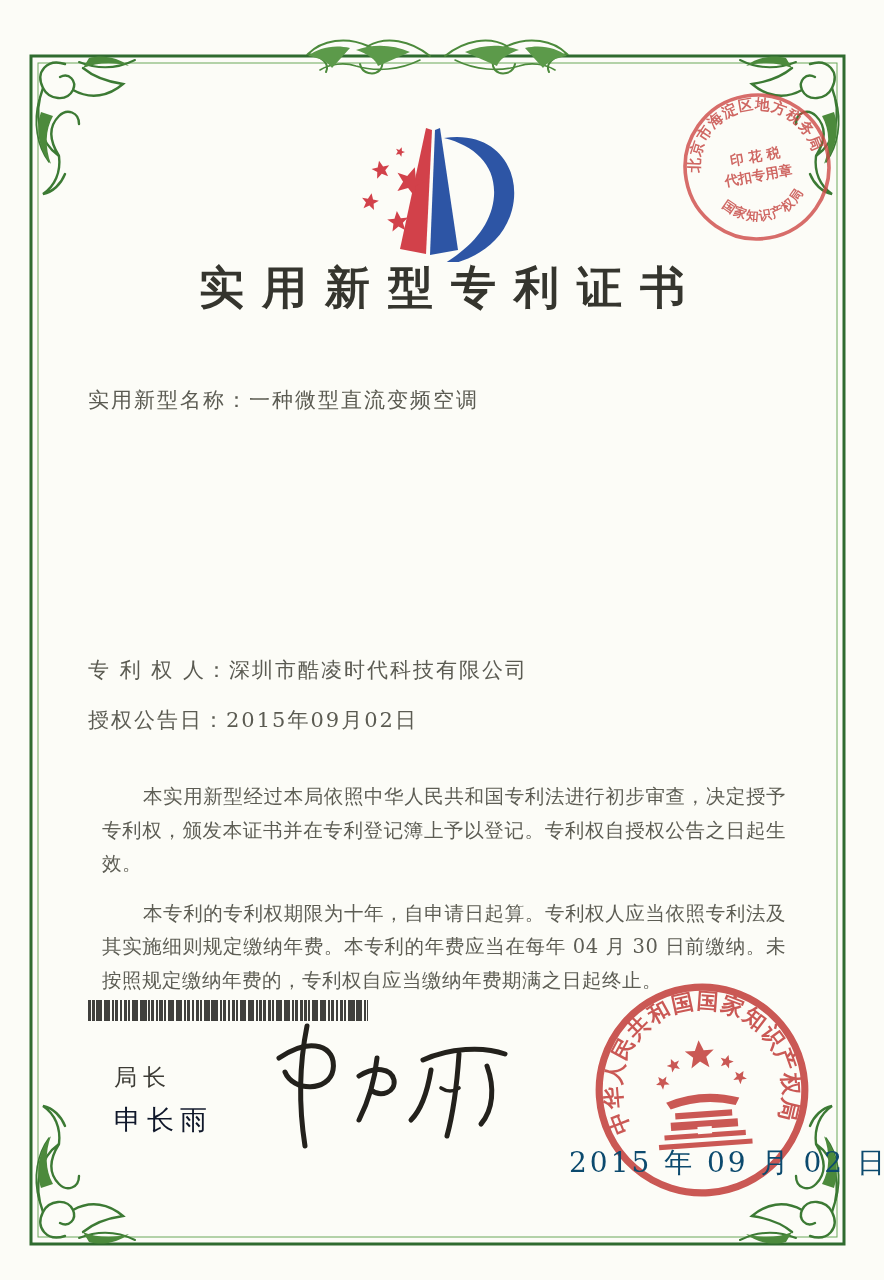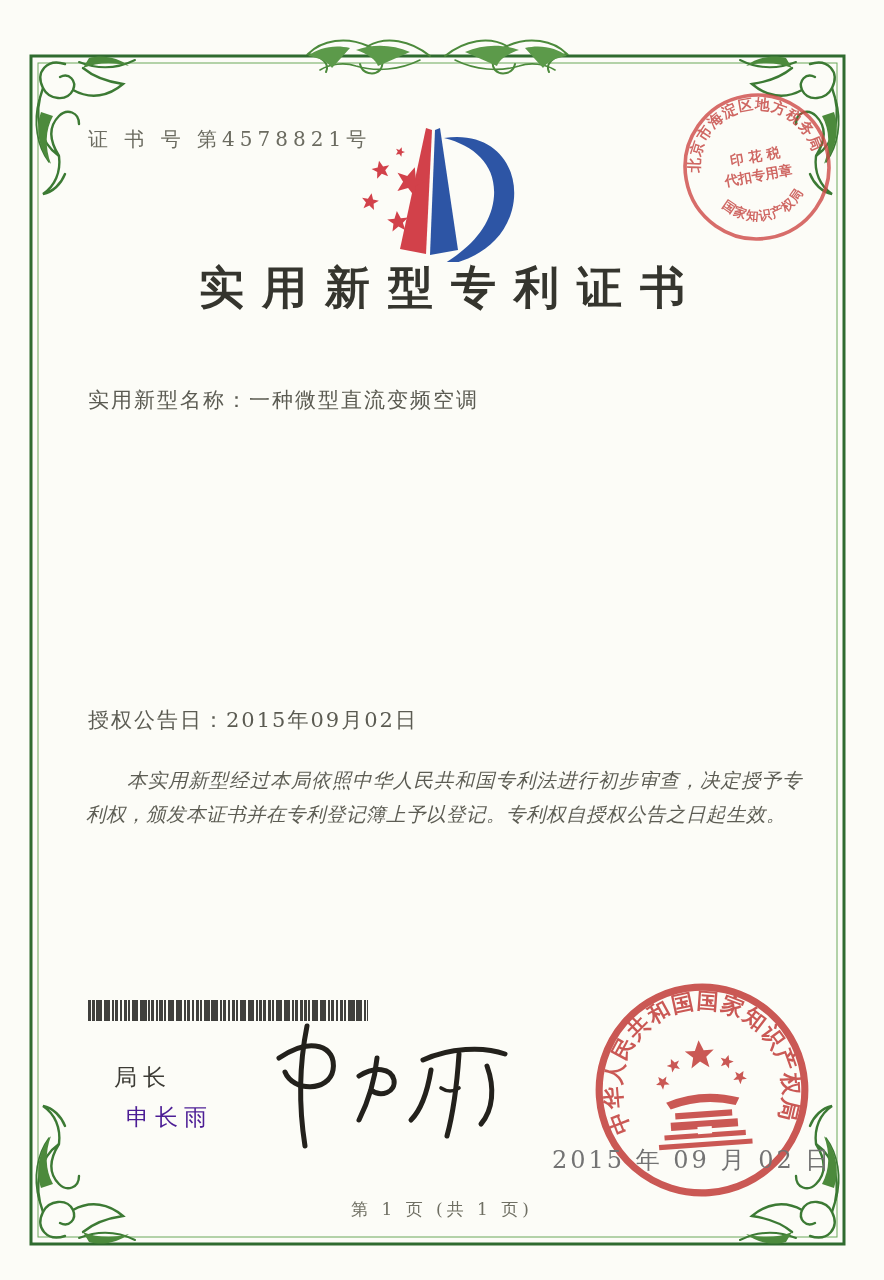--- a/index.html
+++ b/index.html
@@ -25,39 +25,39 @@
     left:88px;width:720px;font-size:21px;color:#5b5b52;letter-spacing:2px;
     white-space:nowrap;
   }
   .field-label{color:#5b5b52;}
   .field-value{color:#5b5b52;}
   
   .paras{
     left:86px;top:764px;width:716px;font-size:19.5px;line-height:33.5px;
     color:#5d5d54;letter-spacing:0.5px;text-align:justify;
   }
-  .paras p{margin:0;text-indent:2.1em;font-style:italic;}
+  .paras p{margin:16px;text-indent:2.1em;}
   
   .barcode{
     left:88px;top:1000px;width:280px;height:21px;
     background-image:
       repeating-linear-gradient(90deg,#20201d 0 2px,transparent 2px 4px),
       repeating-linear-gradient(90deg,#20201d 0 3px,transparent 3px 9px),
       repeating-linear-gradient(90deg,transparent 0 6px,#20201d 6px 7px,transparent 7px 13px);
     opacity:.85;
   }
   .director-title{left:114px;top:1062px;font-size:23px;color:#3c3b35;letter-spacing:6px;
     font-family:Liberation Mono, monospace;}
-  .director-name{left:126px;top:1102px;font-size:23px;color:#4c1d95;letter-spacing:6px;
+  .director-name{left:114px;top:1102px;font-size:27px;color:#0f172a;letter-spacing:6px;
     font-family:"DejaVu Sans","Liberation Sans",sans-serif;}
   .sig-svg{left:255px;top:1008px;}
   .seal-main{left:590px;top:978px;opacity:.88;transform:rotate(-4deg);}
   .seal-tax{left:676px;top:86px;opacity:.8;transform:rotate(-10deg);}
   .seal-date{
-    left:552px;top:1144px;width:260px;font-size:24px;color:#737373;
+    left:569px;top:1144px;width:260px;font-size:28px;color:#0c4a6e;
     letter-spacing:3px;white-space:nowrap;z-index:5;
   }
   .footer{
     left:0;top:1198px;width:884px;text-align:center;font-size:17px;
     color:#6f6f63;letter-spacing:4px;
   }
   .seal-text{fill:#c4423e;font-weight:bold;font-family:"DejaVu Sans","Liberation Sans",sans-serif;}
 </style>
 </head>
 <body>
@@ -91,21 +91,20 @@
 
     <use href="#corner" transform="translate(31,1244)"></use>
     <use href="#corner" transform="translate(844,1244) scale(-1,1)"></use>
     <use href="#corner" transform="translate(31,56) scale(1,-1)"></use>
     <use href="#corner" transform="translate(844,56) scale(-1,-1)"></use>
 
     <use href="#scrollhalf" transform="translate(430,56)"></use>
     <use href="#scrollhalf" transform="translate(445,56) scale(-1,1)"></use>
   </svg>
 
-  <div class="abs cert-no">证 书 号 第4578821号</div>
 
   <svg class="abs" style="left:326px;top:120px" width="232" height="142" viewBox="0 0 232 142">
     <defs>
       <path id="star" d="M0,-10 L2.9,-3.2 L9.5,-3.2 L4.3,1.2 L5.9,8.1 L0,4 L-5.9,8.1 L-4.3,1.2 L-9.5,-3.2 L-2.9,-3.2 Z"></path>
     </defs>
 
     <path d="M100 8 L106 10 L100 134 L74 129 Z" fill="#d2414a"></path>
 
     <path d="M109 10 L114 8 L132 130 L104 135 Z" fill="#2d55a5"></path>
 
@@ -131,26 +130,30 @@
     </text>
     <text class="seal-text" x="80" y="74" text-anchor="middle" font-size="13.5">印 花 税</text>
     <text class="seal-text" x="80" y="93" text-anchor="middle" font-size="13.5">代扣专用章</text>
   </svg>
 
   <div class="abs title">实用新型专利证书</div>
 
   <div class="abs field-row" style="top:386px">
     <span class="field-label">实用新型名称：</span><span class="field-value">一种微型直流变频空调</span>
   </div>
+  <div class="abs field-row" style="top:656px">
+    <span class="field-label">专 利 权 人：</span><span class="field-value">深圳市酷凌时代科技有限公司</span>
+  </div>
   <div class="abs field-row" style="top:706px">
     <span class="field-label">授权公告日：</span><span class="field-value">2015年09月02日</span>
   </div>
 
   <div class="abs paras">
     <p>本实用新型经过本局依照中华人民共和国专利法进行初步审查，决定授予专利权，颁发本证书并在专利登记簿上予以登记。专利权自授权公告之日起生效。</p>
+    <p>本专利的专利权期限为十年，自申请日起算。专利权人应当依照专利法及其实施细则规定缴纳年费。本专利的年费应当在每年 04 月 30 日前缴纳。未按照规定缴纳年费的，专利权自应当缴纳年费期满之日起终止。</p>
   </div>
 
   <div class="abs barcode"></div>
 
   <div class="abs director-title">局长</div>
   <div class="abs director-name">申长雨</div>
 
   <svg class="abs sig-svg" width="270" height="150" viewBox="0 0 270 150">
     <g stroke="#23211c" stroke-width="5" fill="none" stroke-linecap="round" stroke-linejoin="round">
       <path d="M 52 18 C 44 58 44 100 50 138"></path>
@@ -185,15 +188,14 @@
       <rect x="82" y="131" width="56" height="6"></rect>
       <rect x="77" y="140" width="66" height="8"></rect>
       <rect x="70" y="152" width="80" height="5"></rect>
       <rect x="64" y="161" width="92" height="5"></rect>
       <rect x="103" y="146" width="14" height="7" fill="#fcfcf7"></rect>
     </g>
   </svg>
 
   <div class="abs seal-date">2015 年 09 月 02 日</div>
 
-  <div class="abs footer">第 1 页 (共 1 页)</div>
 
 </div>
 
 </body></html>

